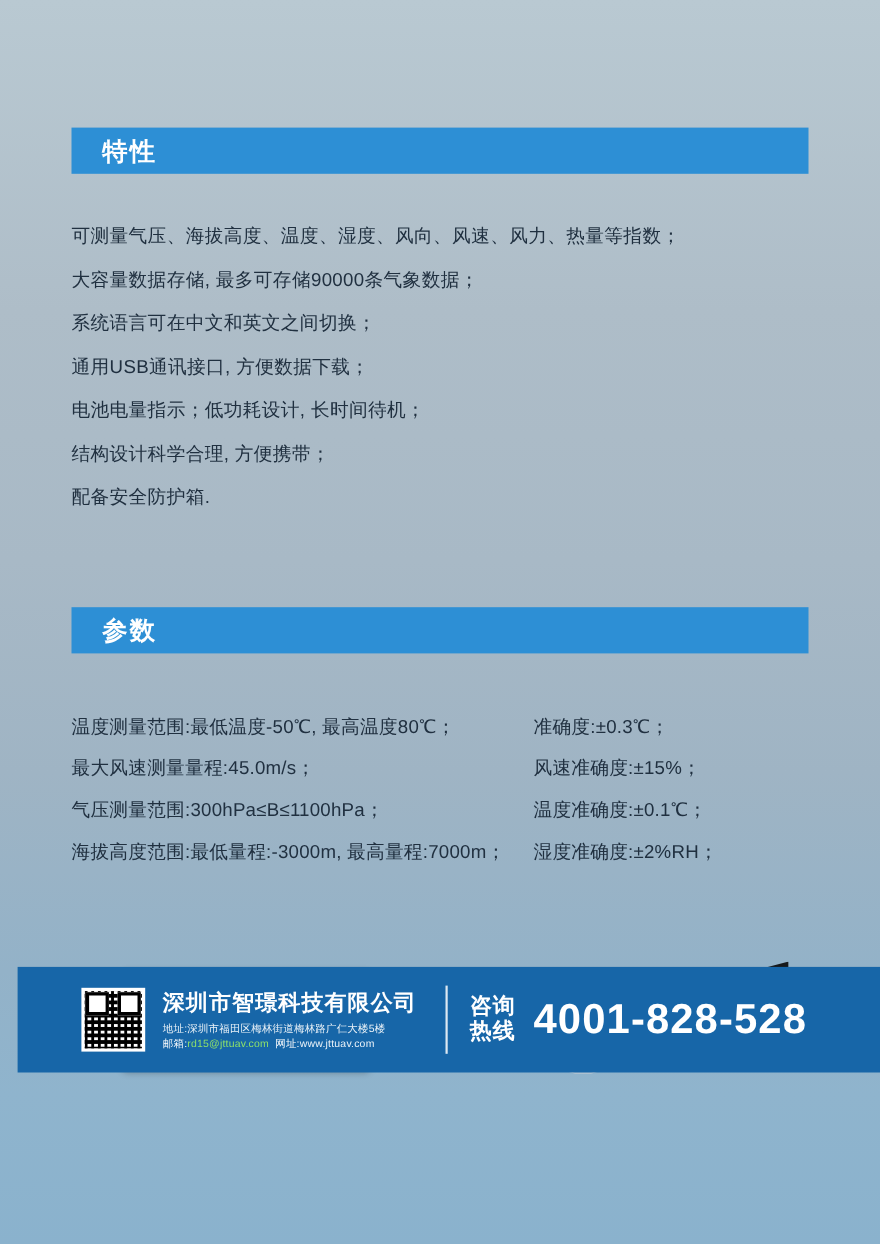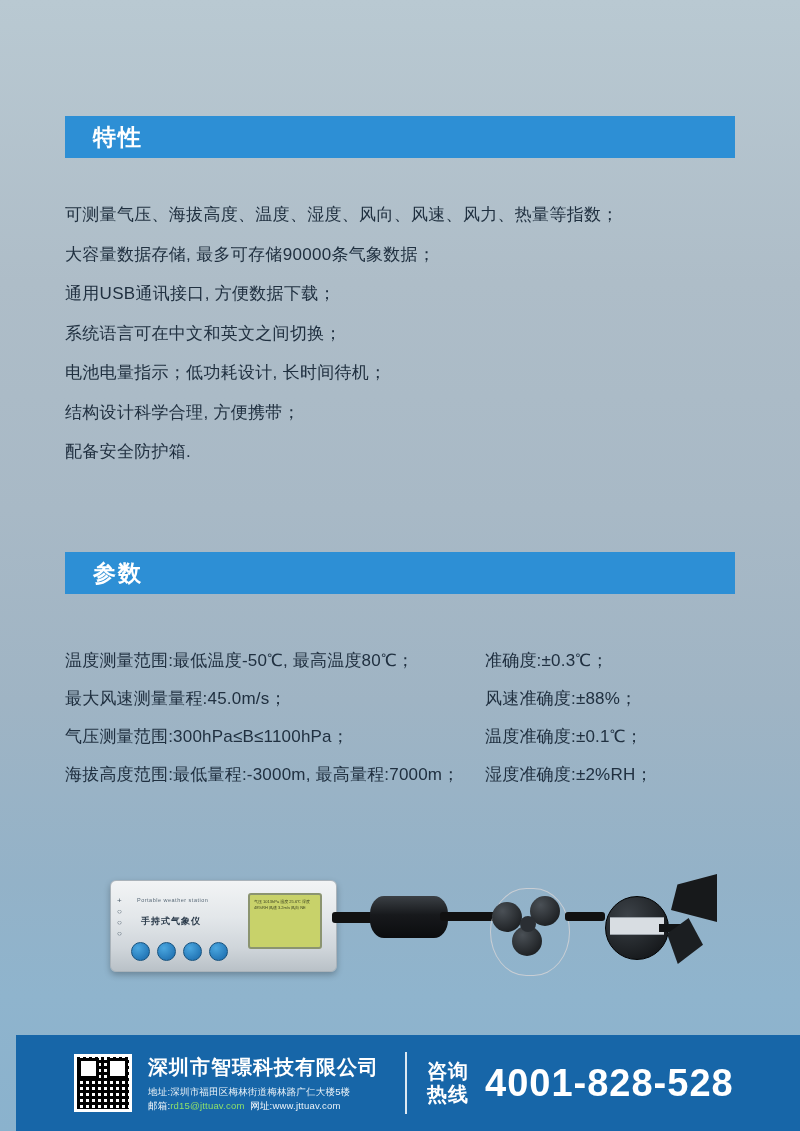--- a/index.html
+++ b/index.html
@@ -11,21 +11,21 @@
     height: 1131px;
     font-family: "Liberation Sans", sans-serif;
     background: linear-gradient(to bottom, #b9c9d2 0%, #aebdc8 25%, #a8b9c6 45%, #9fb4c4 62%, #93b2c8 78%, #8fb4cd 88%, #8ab2cd 100%);
     overflow: hidden;
     position: relative;
   }
 
   .page {
     position: relative;
     width: 800px;
-    height: 1131px;
+    height: 975px;
   }
 
   
   .section-head {
     position: absolute;
     left: 65px;
     width: 670px;
     height: 42px;
     background: #2d8fd5;
     display: flex;
@@ -349,41 +349,41 @@
 
 <div class="page">
 
   <div class="section-head" id="features-head">
     <span class="title">特性</span>
   </div>
 
   <div class="feature-list">
     <div class="feature-item">可测量气压、海拔高度、温度、湿度、风向、风速、风力、热量等指数；</div>
     <div class="feature-item">大容量数据存储, 最多可存储90000条气象数据；</div>
+    <div class="feature-item">系统语言可在中文和英文之间切换；</div>
     <div class="feature-item">通用USB通讯接口, 方便数据下载；</div>
-    <div class="feature-item">系统语言可在中文和英文之间切换；</div>
     <div class="feature-item">电池电量指示；低功耗设计, 长时间待机；</div>
     <div class="feature-item">结构设计科学合理, 方便携带；</div>
     <div class="feature-item">配备安全防护箱.</div>
   </div>
 
   <div class="section-head" id="params-head">
     <span class="title">参数</span>
   </div>
 
   <div class="params">
     <div class="params-col-left">
       <div class="param-item">温度测量范围:最低温度-50℃, 最高温度80℃；</div>
       <div class="param-item">最大风速测量量程:45.0m/s；</div>
       <div class="param-item">气压测量范围:300hPa≤B≤1100hPa；</div>
       <div class="param-item">海拔高度范围:最低量程:-3000m, 最高量程:7000m；</div>
     </div>
     <div class="params-col-right">
       <div class="param-item">准确度:±0.3℃；</div>
-      <div class="param-item">风速准确度:±88%；</div>
+      <div class="param-item">风速准确度:±15%；</div>
       <div class="param-item">温度准确度:±0.1℃；</div>
       <div class="param-item">湿度准确度:±2%RH；</div>
     </div>
   </div>
 
   <div class="product">
 
     <div class="device-body">
       <div class="device-side-dots">+<br>○<br>○<br>○</div>
       <div class="device-sub">Portable weather station</div>

